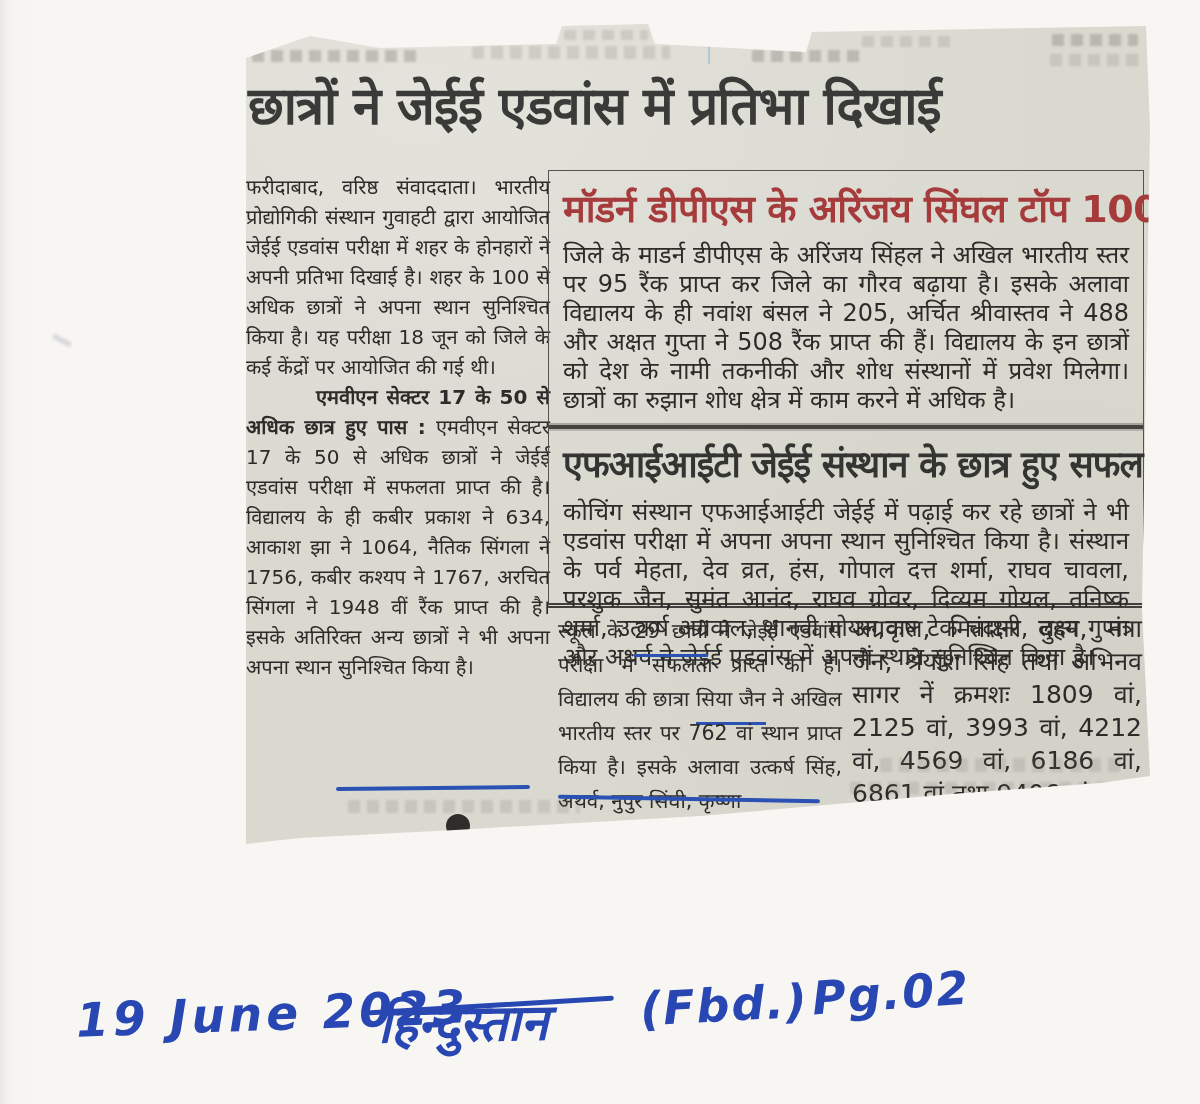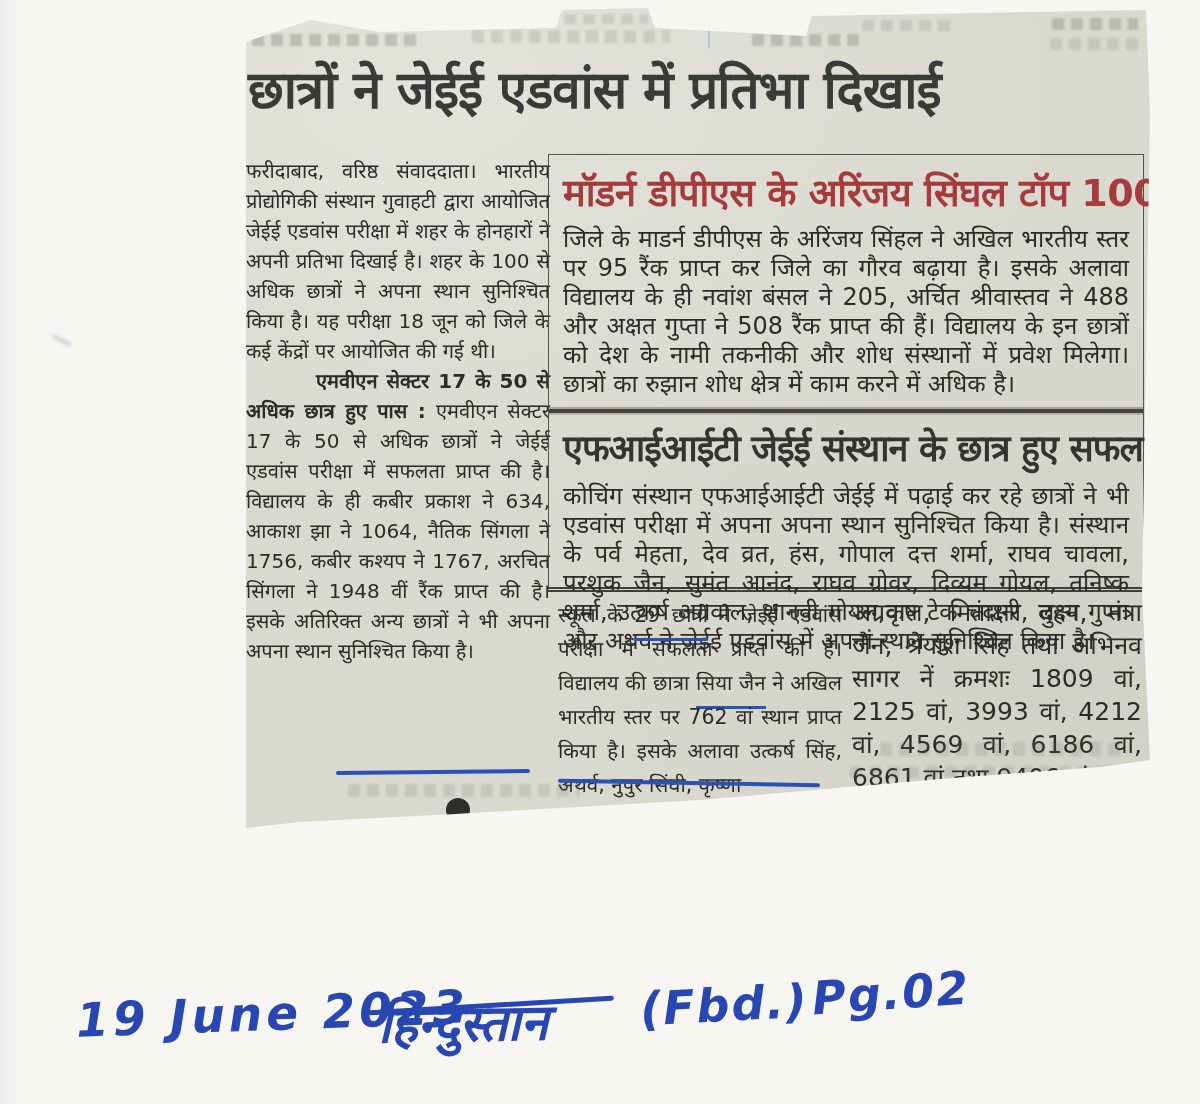--- a/index.html
+++ b/index.html
@@ -4,21 +4,21 @@
 <style>
   html,body{margin:0;padding:0;}
   body{
     width:1200px;height:1104px;position:relative;overflow:hidden;
     background:linear-gradient(90deg,#e9e8e6 0,#f5f4f1 10px,#f7f6f3 40px,#f7f6f3 100%);
     font-family:"DejaVu Sans","Liberation Sans",sans-serif;
   }
   .sheet{position:absolute;inset:0;}
   
   .clipping{
-    position:absolute;left:232px;top:4px;width:922px;height:828px;
+    position:absolute;left:232px;top:20px;width:922px;height:828px;
     background:
       radial-gradient(120% 90% at 20% 10%,rgba(255,255,255,.25),rgba(0,0,0,0) 60%),
       radial-gradient(100% 80% at 90% 80%,rgba(70,70,60,.06),rgba(0,0,0,0) 55%),
       #dad9d0;
     clip-path:polygon(14px 38px,78px 16px,148px 28px,324px 24px,330px 6px,416px 4px,
       423px 24px,574px 32px,580px 12px,914px 6px,918px 108px,910px 588px,918px 756px,
       868px 763px,720px 774px,468px 796px,328px 804px,223px 810px,68px 818px,14px 824px);
     box-shadow:0 2px 5px rgba(0,0,0,.12);
   }
   .clip-inner{position:absolute;inset:0;}

